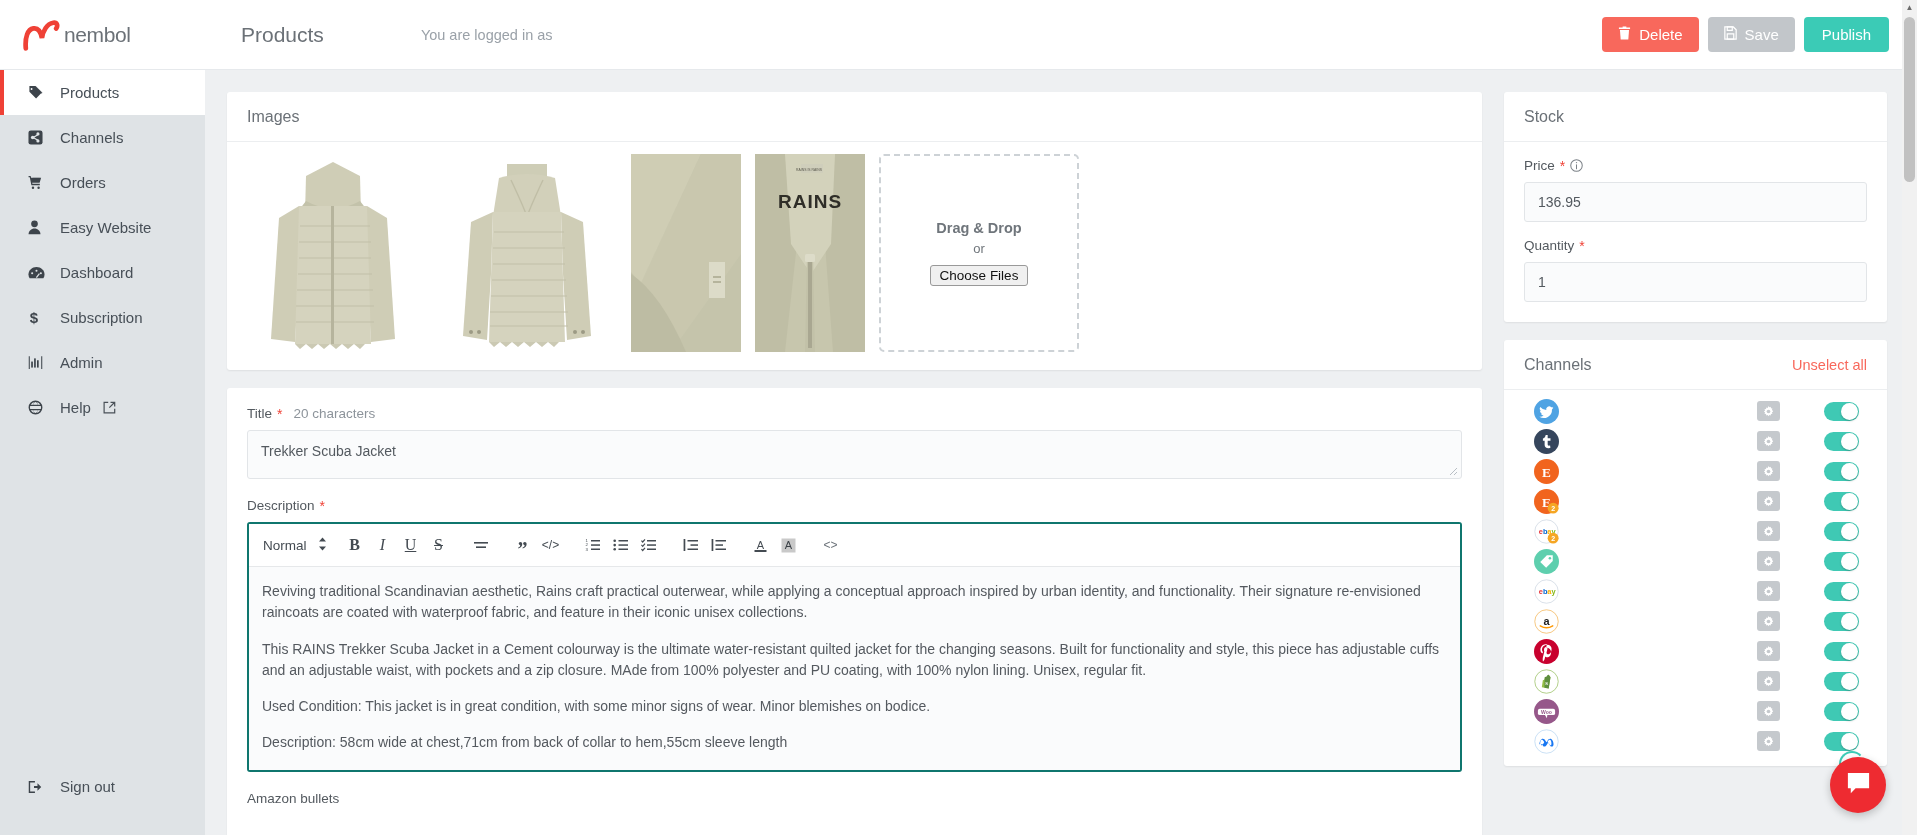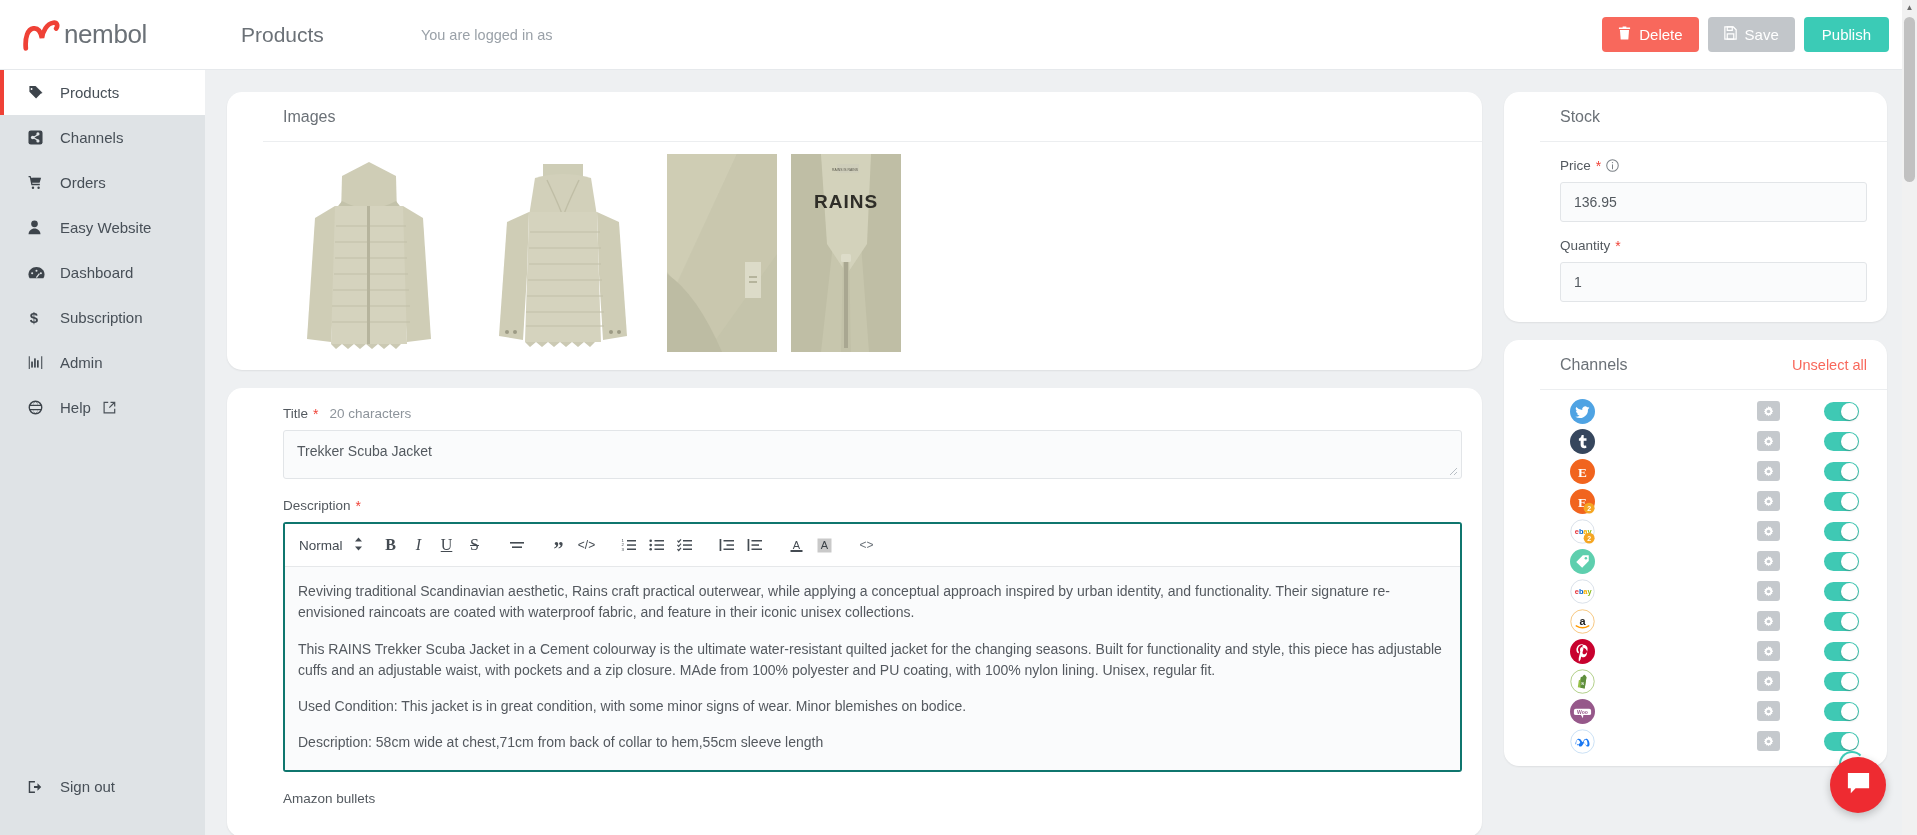--- a/index.html
+++ b/index.html
@@ -21,21 +21,21 @@
     flex: 0 0 205px;
     position: relative;
     z-index: 5;
   }
   .logo-box {
     height: 70px; background: #ffffff;
     display: flex; align-items: center; padding-left: 22px;
     border-bottom: 1px solid #e6e9ec;
   }
   .logo-mark { width: 38px; height: 34px; margin-right: 4px; flex: 0 0 38px; }
-  .logo-text { font-size: 26px; color: #6b7177; letter-spacing: -0.4px; }
+  .logo-text { font-size: 21px; color: #6b7177; letter-spacing: -0.4px; }
 
   .nav { margin-top: 0; }
   .nav-item {
     height: 45px; display: flex; align-items: center;
     padding-left: 28px; color: #474f57; font-size: 15px;
     cursor: pointer; position: relative;
   }
   .nav-item .ic {
     width: 24px; flex: 0 0 24px; display: flex;
     align-items: center; justify-content: flex-start;
@@ -77,24 +77,23 @@
   
   .content {
     flex: 1 1 auto; display: flex; gap: 22px;
     padding: 22px 30px 0 22px; overflow: hidden;
     position: relative;
   }
   .col-left { flex: 1 1 auto; min-width: 0; }
   .col-right { flex: 0 0 383px; width: 383px; }
 
   .card {
-    background: #fff; border-radius: 15px;
+    background: #fff; border-radius: 3px;
     box-shadow: 0 1px 2px rgba(0,0,0,.07);
     margin-bottom: 18px;
-    padding-left: 36px;
   }
   .card-head {
     padding: 16px 20px 15px; font-size: 16px; color: #6b7177;
     border-bottom: 1px solid #eceef0;
     display: flex; align-items: center;
   }
   .card-head .right-link {
     margin-left: auto; color: #f8685c; font-size: 14.5px; cursor: pointer;
   }
   .card-body { padding: 18px 20px 22px; }
@@ -456,20 +455,25 @@
                 <path d="M30 0 L80 0 L76 90 L56 120 L36 90 Z" fill="#d3d2bb"></path>
                 <rect x="46" y="10" width="22" height="9" fill="#cfcebb"></rect>
                 <text x="54" y="17" font-family="Liberation Sans, sans-serif" font-size="3.4" fill="#58574c" text-anchor="middle">RAINS IS RAINS</text>
                 <text x="55" y="54" font-family="Liberation Sans, sans-serif" font-size="19" font-weight="bold" fill="#2f2e28" text-anchor="middle" letter-spacing="1">RAINS</text>
                 <path d="M52 100 L58 100 L60 198 L50 198 Z" fill="#c2c1a8"></path>
                 <rect x="53" y="104" width="4" height="90" fill="#a9a791"></rect>
                 <rect x="50" y="100" width="10" height="8" rx="1.5" fill="#dddcc9"></rect>
               </svg>
             </div>
 
+            <div class="dropzone">
+              <div class="dz-title">Drag &amp; Drop</div>
+              <div class="dz-or">or</div>
+              <button class="dz-btn">Choose Files</button>
+            </div>
           </div>
         </section>
 
         <section class="card">
           <div class="card-body">
 
             <div class="field-label">
               <span>Title</span>
                 <span class="req">*</span>
               <span class="hint">20 characters</span>

